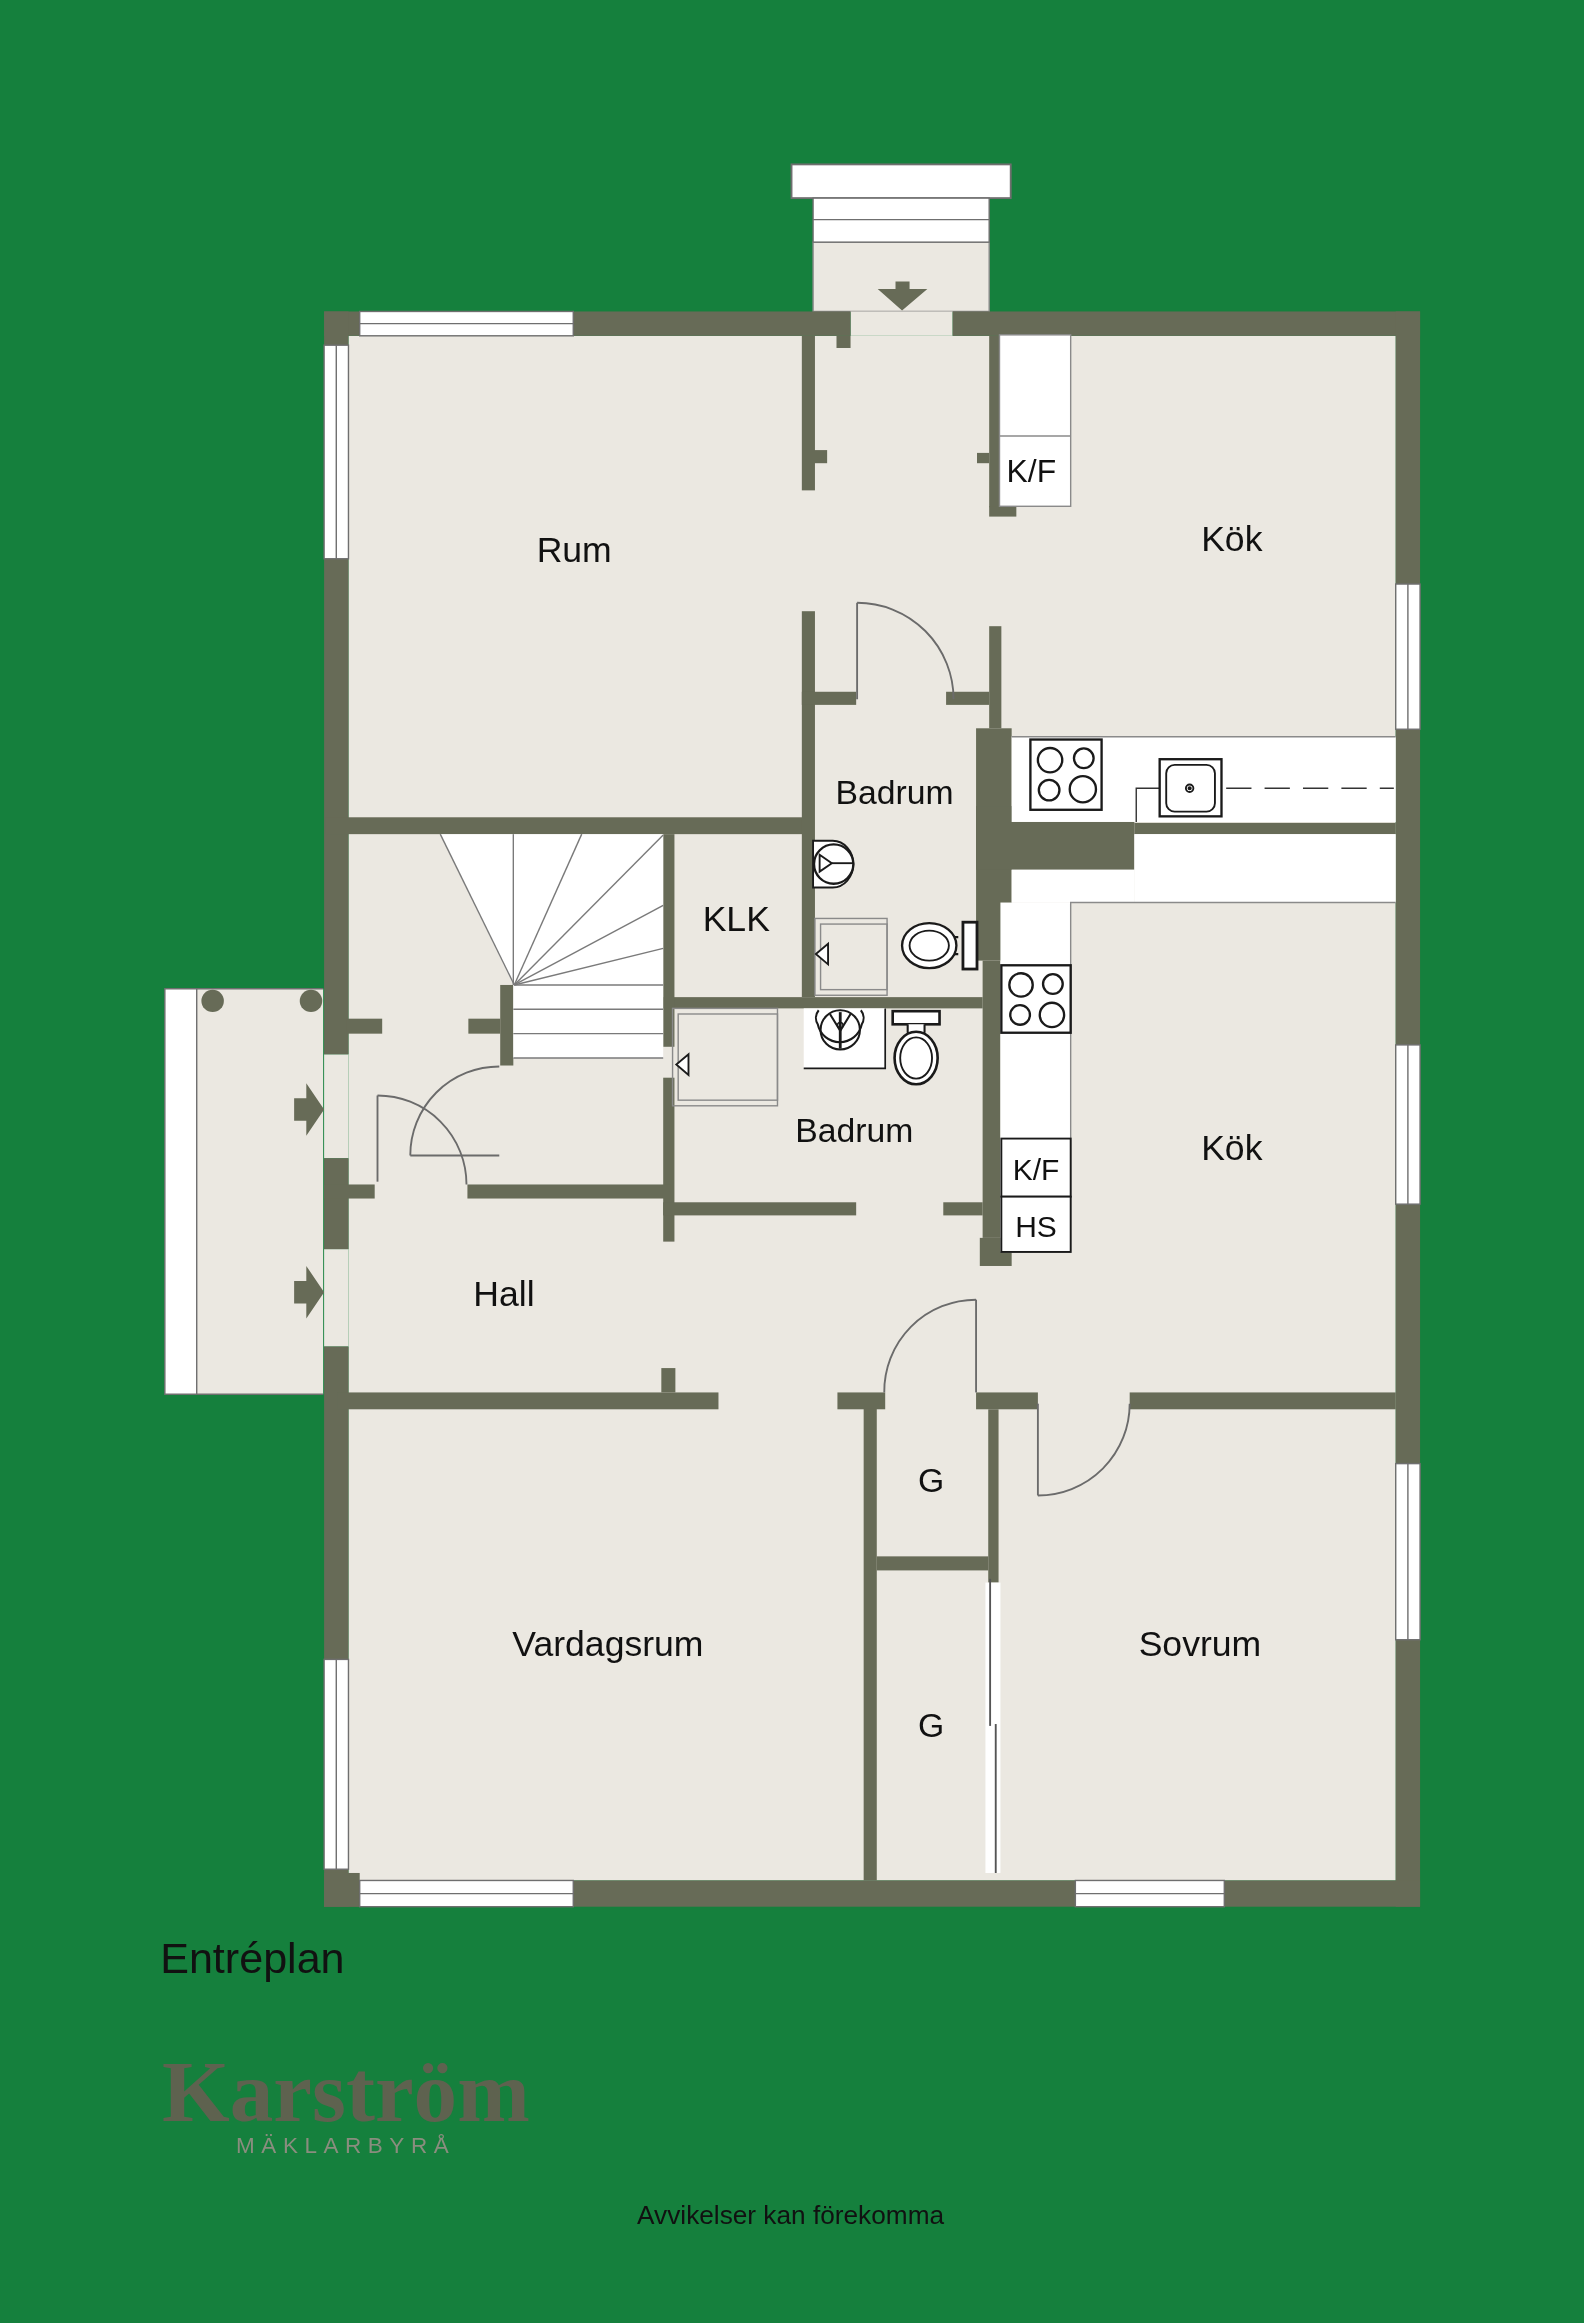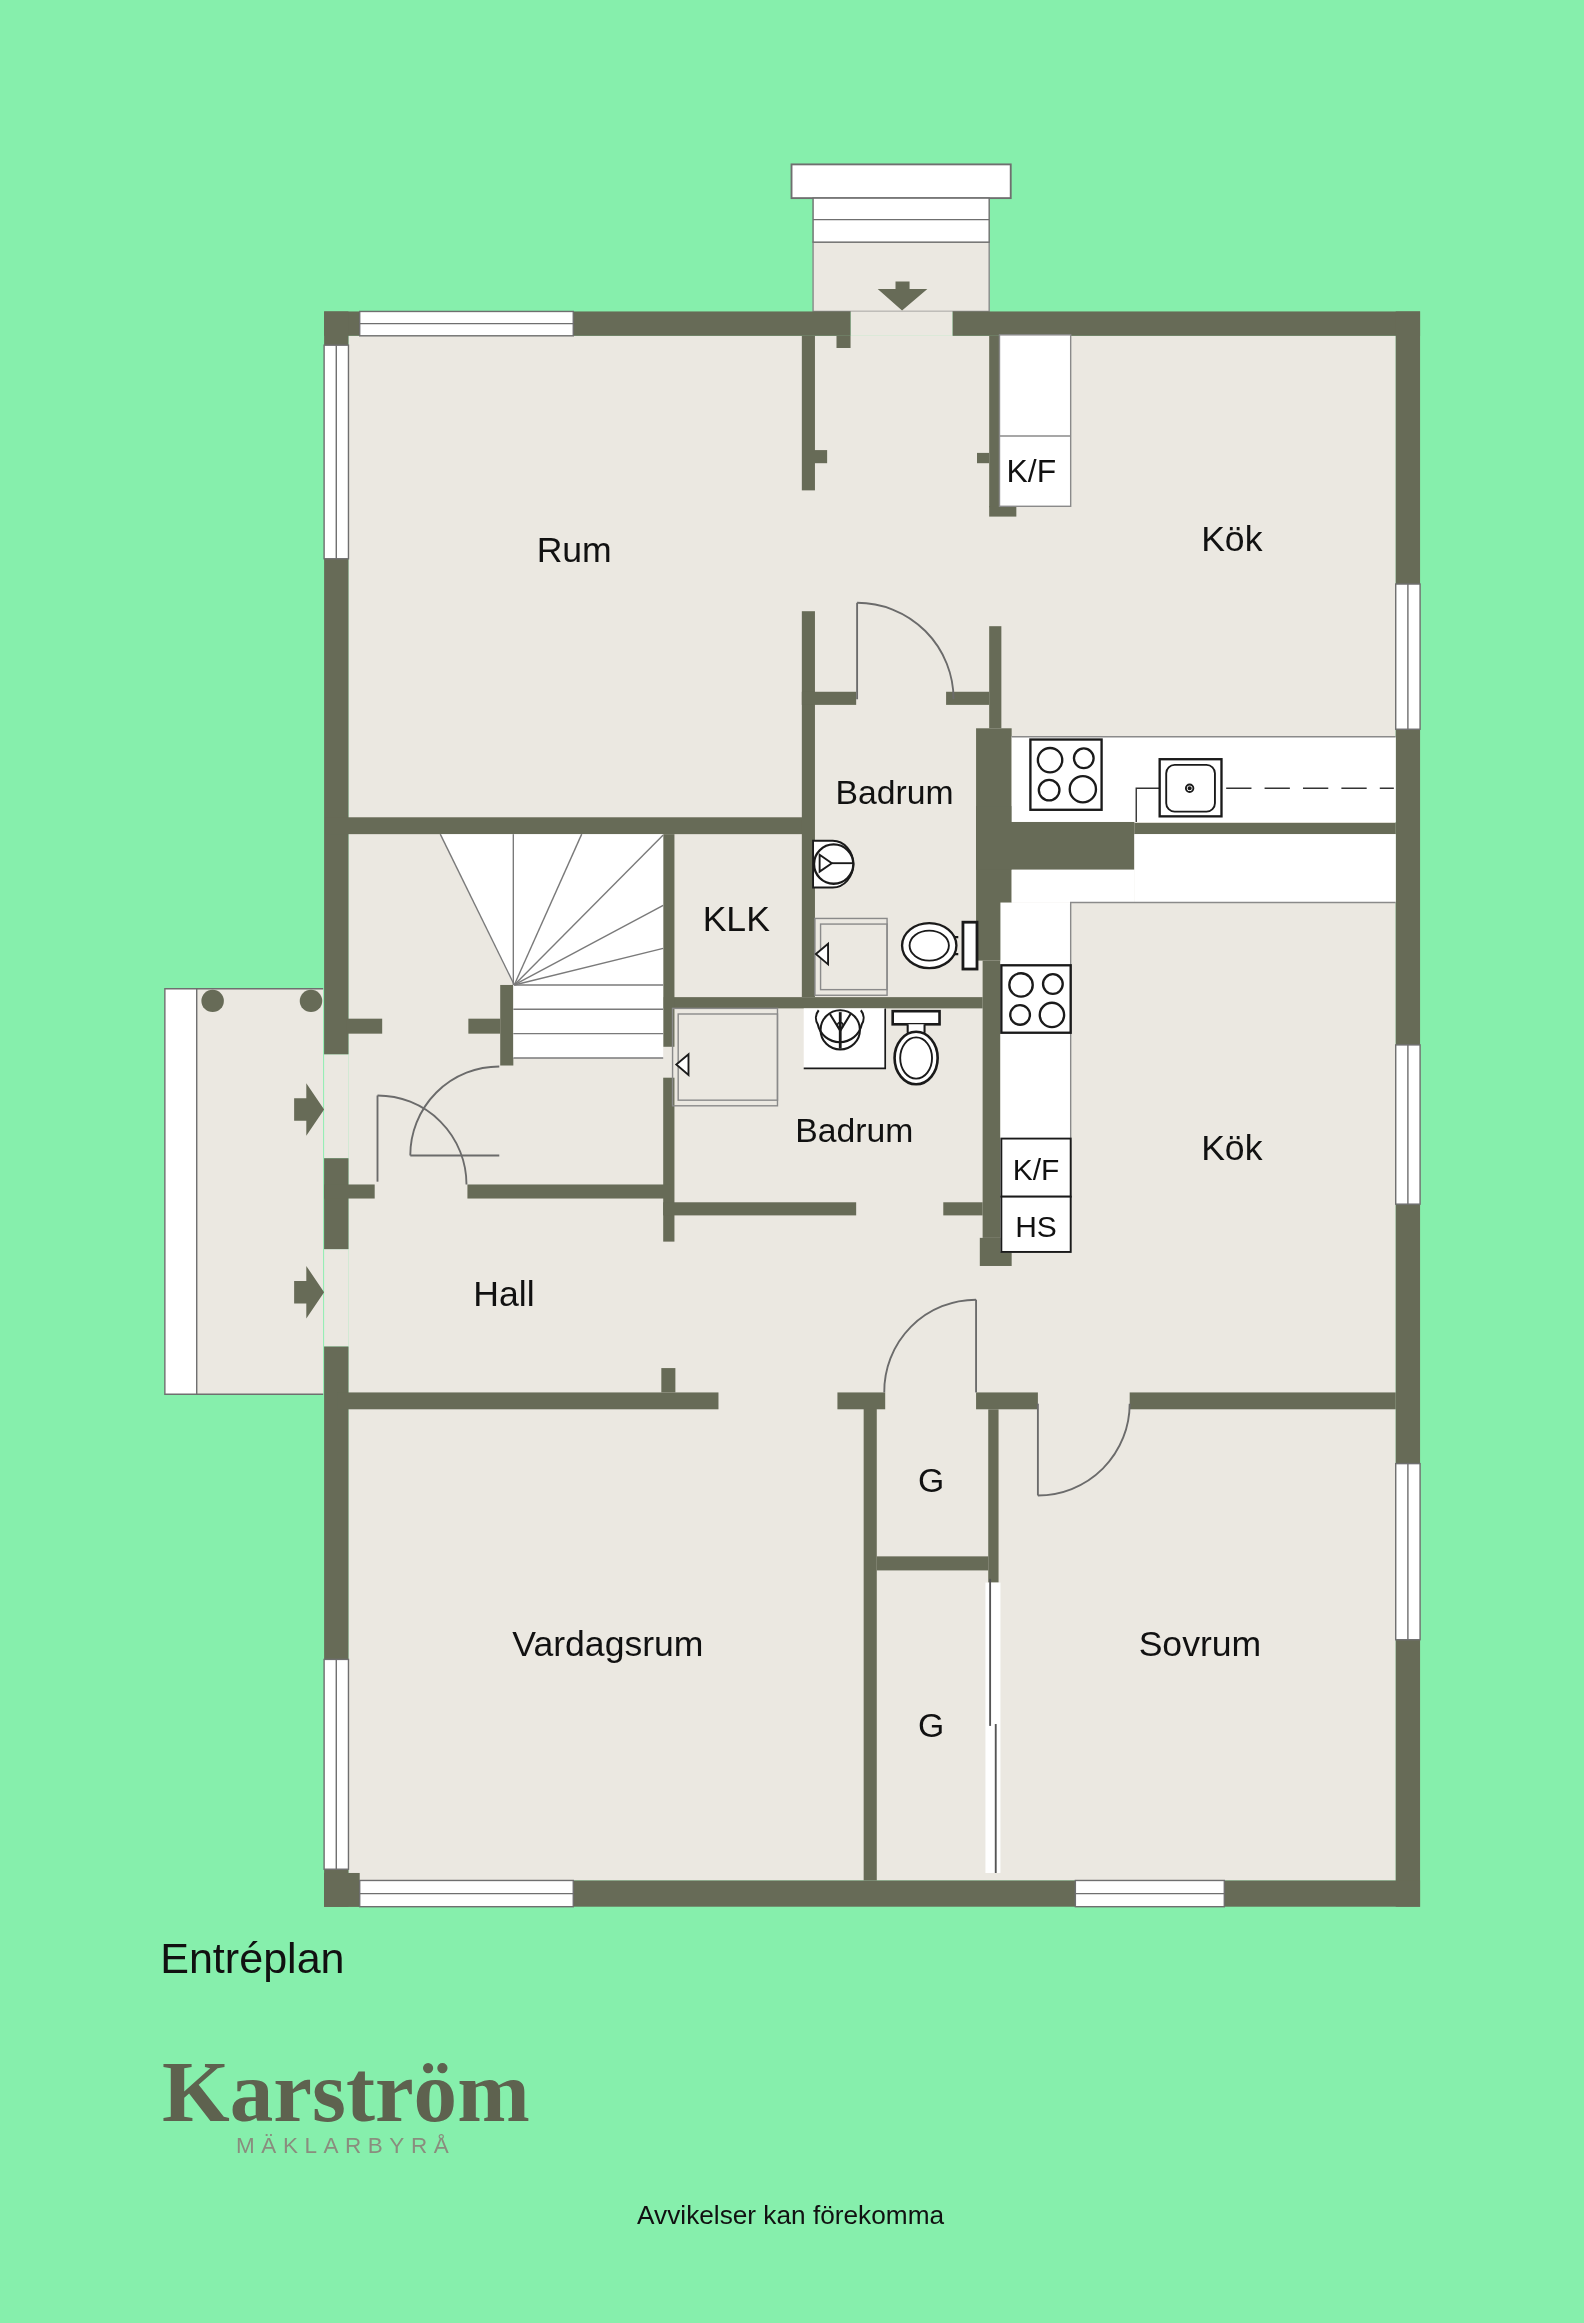--- a/index.html
+++ b/index.html
@@ -1,16 +1,16 @@
 <!DOCTYPE html>
 <html style="font-size:15px"><head>
 <meta charset="utf-8">
 <style>
   html,body{margin:0;padding:0;background:#ffffff;}
-  .wrap{width:1584px;height:2324px;position:relative;background:#86efac;text-align:center;}
+  .wrap{width:1584px;height:2324px;position:relative;background:#15803d;text-align:center;}
   svg{display:block;}
   text{font-family:"Liberation Sans", sans-serif;fill:#111111;}
   .lbl{font-size:38px;}
   .lbl2{font-size:34px;}
 </style>
 </head>
 <body>
 <div class="wrap">
 <svg width="1584" height="2324" viewBox="0 0 1691 2480">
 <defs></defs>

